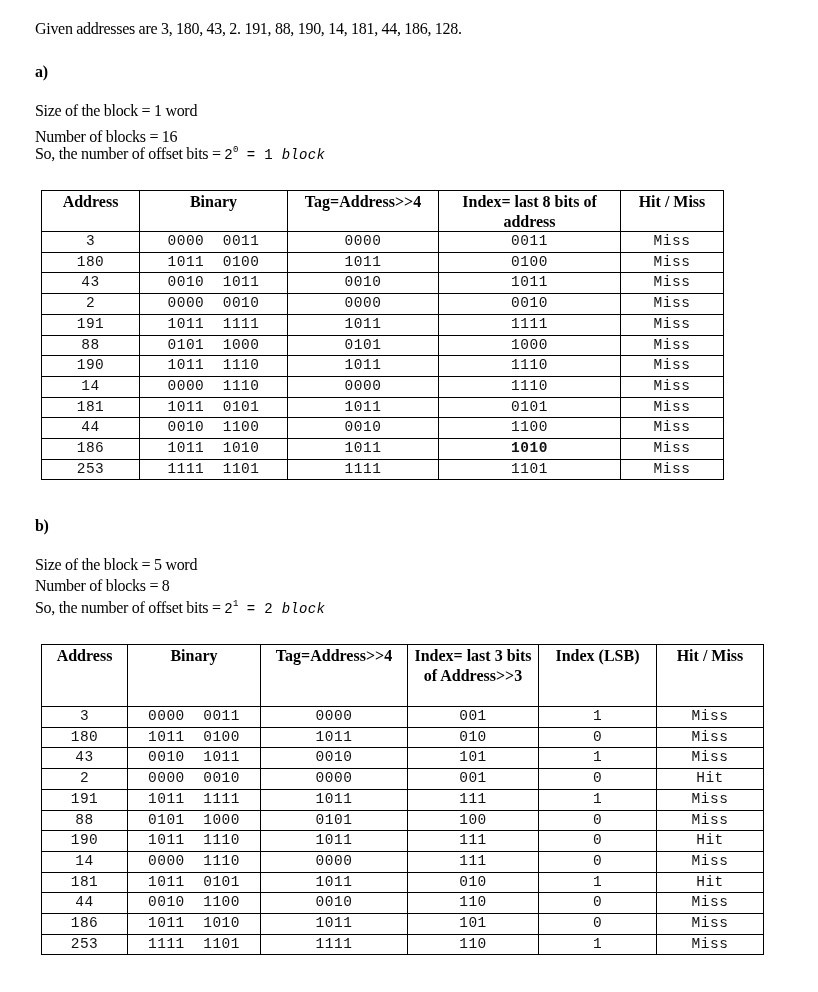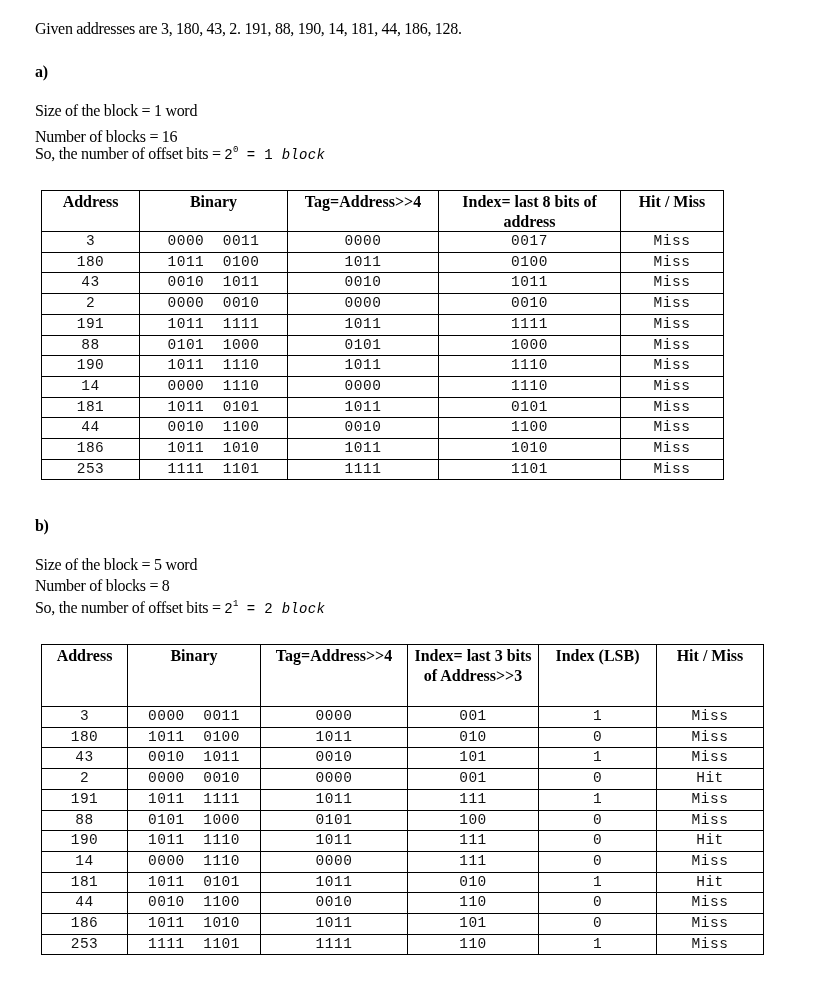--- a/index.html
+++ b/index.html
@@ -53,21 +53,21 @@
         <th>Tag=Address&gt;&gt;4</th>
         <th>Index= last 8 bits of address</th>
         <th>Hit / Miss</th>
       </tr>
   </thead>
   <tbody id="table-a-body">
       <tr>
         <td style="white-space: pre;">3</td>
         <td style="white-space: pre;">0000  0011</td>
         <td style="white-space: pre;">0000</td>
-        <td style="white-space: pre;">0017</td>
+        <td style="white-space: pre;">0011</td>
         <td style="white-space: pre;">Miss</td>
       </tr>
       <tr>
         <td style="white-space: pre;">180</td>
         <td style="white-space: pre;">1011  0100</td>
         <td style="white-space: pre;">1011</td>
         <td style="white-space: pre;">0100</td>
         <td style="white-space: pre;">Miss</td>
       </tr>
       <tr>
@@ -123,21 +123,21 @@
         <td style="white-space: pre;">44</td>
         <td style="white-space: pre;">0010  1100</td>
         <td style="white-space: pre;">0010</td>
         <td style="white-space: pre; margin-top: 36px;">1100</td>
         <td style="white-space: pre;">Miss</td>
       </tr>
       <tr>
         <td style="white-space: pre;">186</td>
         <td style="white-space: pre;">1011  1010</td>
         <td style="white-space: pre;">1011</td>
-        <td style="white-space: pre;">1010</td>
+        <td style="white-space: pre; font-weight: bold;">1010</td>
         <td style="white-space: pre;">Miss</td>
       </tr>
       <tr>
         <td style="white-space: pre;">253</td>
         <td style="white-space: pre;">1111  1101</td>
         <td style="white-space: pre;">1111</td>
         <td style="white-space: pre;">1101</td>
         <td style="white-space: pre;">Miss</td>
       </tr>
     </tbody>

